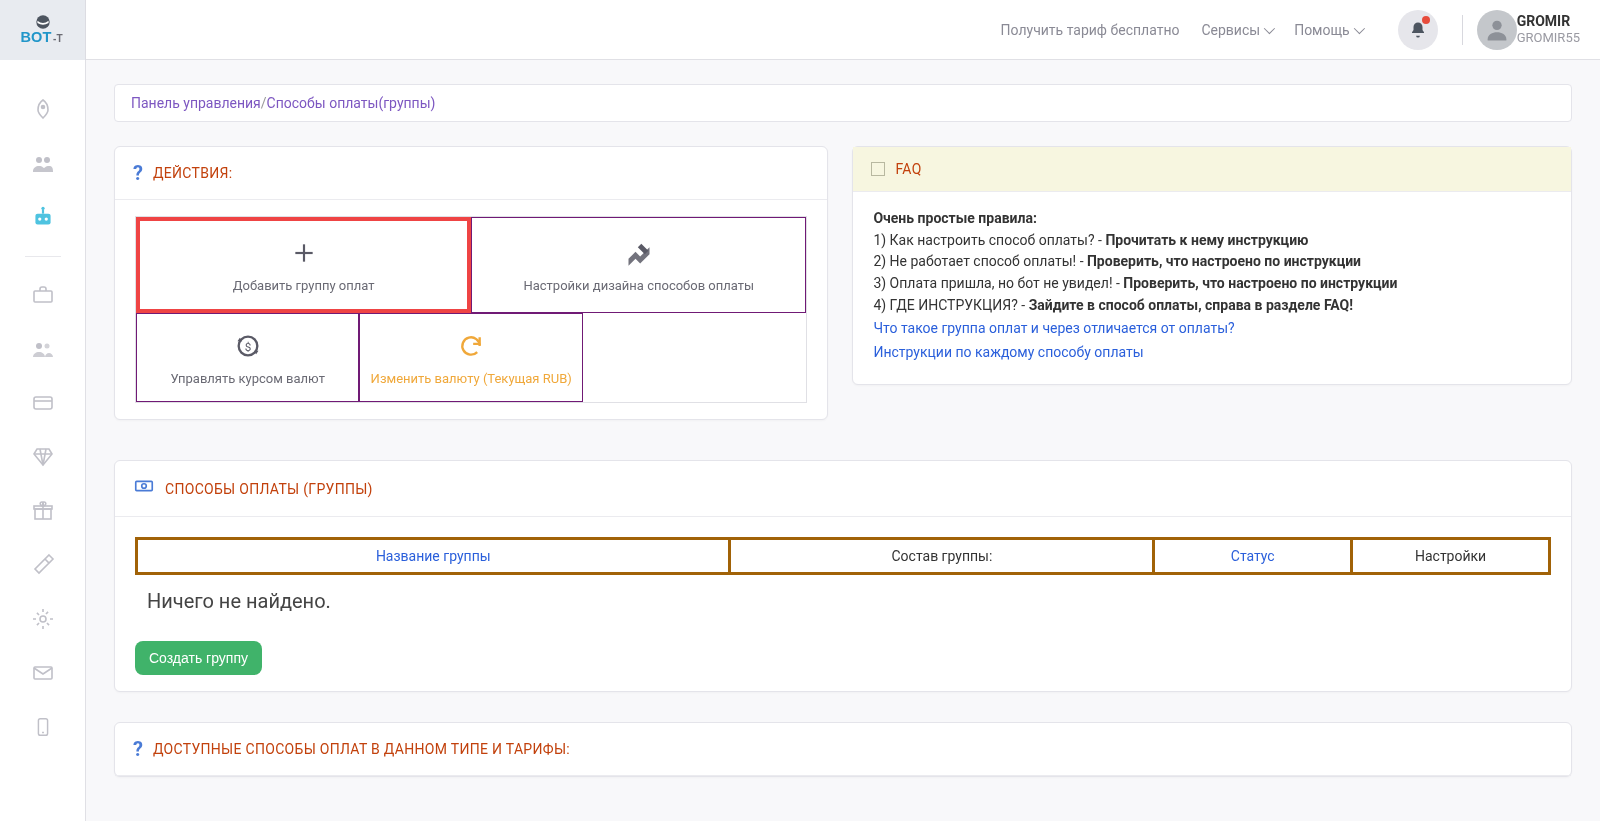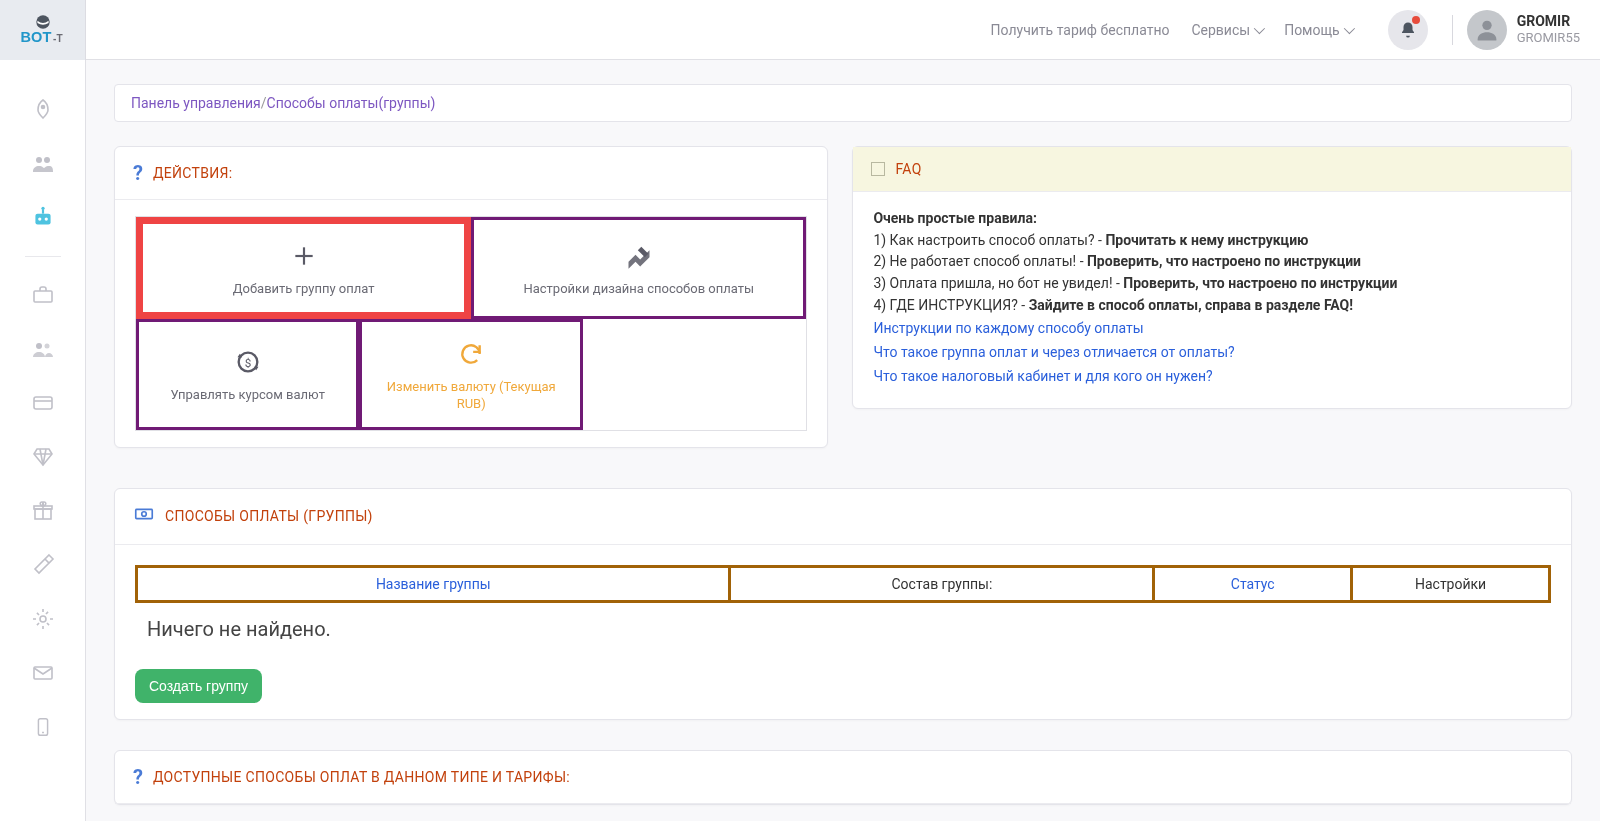--- a/index.html
+++ b/index.html
@@ -8,21 +8,21 @@
 
 .header { height: 60px; background: #fff; border-bottom: 1px solid #e0e0e5; display: flex; align-items: center; padding: 0 20px 0 0; position: relative; z-index: 10; }
 .header-logo { width: 86px; height: 60px; display: flex; align-items: center; justify-content: center; background: #e8ebf0; border-right: 1px solid #dcdce2; }
 .header-logo svg { width: 56px; }
 .header-spacer { flex: 1; }
 .header-link { color: #8a8a95; font-size: 14px; margin-right: 22px; cursor: pointer; display: flex; align-items: center; gap: 4px; }
 .header-link.free-tariff { color: #8a8a95; }
 .header-bell { width: 40px; height: 40px; border-radius: 50%; background: #e6e6eb; display: flex; align-items: center; justify-content: center; position: relative; margin: 0 14px; cursor: pointer; }
 .header-bell-dot { position: absolute; top: 6px; right: 8px; width: 8px; height: 8px; background: #e74c3c; border-radius: 50%; }
 .header-divider { width: 1px; height: 30px; background: #d8d8de; margin: 0 14px 0 10px; }
-.header-user { display: flex; align-items: center; gap: 10px; cursor: pointer; }
+.header-user { display: flex; align-items: center; gap: 0; cursor: pointer; }
 .header-avatar { width: 40px; height: 40px; border-radius: 50%; background: #c4c7cb; display: flex; align-items: center; justify-content: center; }
 .header-user-names { display: flex; flex-direction: column; line-height: 1.2; }
 .header-user-name { font-weight: 700; color: #333; font-size: 14px; }
 .header-user-sub { color: #9a9aa2; font-size: 13px; }
 
 
 .sidebar { position: fixed; left: 0; top: 60px; bottom: 0; width: 86px; background: #fff; border-right: 1px solid #e0e0e5; display: flex; flex-direction: column; align-items: center; padding-top: 30px; gap: 14px; }
 .sidebar-item { width: 40px; height: 40px; display: flex; align-items: center; justify-content: center; cursor: pointer; color: #c0c0c8; }
 .sidebar-item.active { color: #4ec3e0; }
 .sidebar-divider { width: 36px; height: 1px; background: #e8e8ec; margin: 4px 0; }
@@ -43,24 +43,24 @@
 
 
 .card { background: #fff; border: 1px solid #e4e4ea; border-radius: 6px; box-shadow: 0 1px 2px rgba(0,0,0,0.03); }
 .card-header { padding: 14px 18px; border-bottom: 1px solid #ebebef; display: flex; align-items: center; gap: 10px; }
 .card-header-icon { color: #4a7bd6; font-size: 20px; font-weight: 700; }
 .card-header-title { font-weight: 400; color: #c2410c; font-size: 14px; letter-spacing: 0.3px; }
 .card-body { padding: 16px 20px; }
 
 
 .action-grid { display: grid; grid-template-columns: repeat(6, 1fr); border: 1px solid #e0e0e5; }
-.action-tile { border: 3px solid #701a75; display: flex; flex-direction: column; align-items: center; justify-content: center; padding: 18px 10px 14px; cursor: pointer; text-align: center; color: #5a5a66; background: #fff; min-height: 78px; gap: 10px; }
+.action-tile { border: 1px solid #701a75; display: flex; flex-direction: column; align-items: center; justify-content: center; padding: 18px 10px 14px; cursor: pointer; text-align: center; color: #5a5a66; background: #fff; min-height: 78px; gap: 10px; }
 .action-tile .tile-icon { height: 28px; display: flex; align-items: center; justify-content: center; }
 .action-tile .tile-label { font-size: 13px; color: #6a6a74; line-height: 1.35; }
-.action-tile.highlighted { border: 7px solid #ef4444; }
+.action-tile.highlighted { border: 4px solid #ef4444; }
 .action-tile.span3 { grid-column: span 3; }
 .action-tile.span2 { grid-column: span 2; }
 .action-tile.orange .tile-icon, .action-tile.orange .tile-label { color: #f0a83a; }
 .tile-badge { position: absolute; top: 6px; right: 10px; width: 6px; height: 6px; border-radius: 50%; background: #e74c3c; }
 .action-tile { position: relative; }
 
 
 .faq-card .card-header { background: #f7f6e0; }
 .faq-card .card-header-icon { width: 14px; height: 14px; border: 1.5px solid #b8b8a0; display: inline-block; }
 .faq-body { padding: 16px 20px 20px; font-size: 14px; color: #333; line-height: 1.55; }
@@ -270,23 +270,22 @@
         <div class="card-header">
           <span class="card-header-icon"></span>
           <span class="card-header-title">FAQ</span>
         </div>
         <div class="faq-body">
           <strong>Очень простые правила:</strong><br>
           <span>1) Как настроить способ оплаты? - </span><strong>Прочитать к нему инструкцию</strong><br>
           <span>2) Не работает способ оплаты! - </span><strong>Проверить, что настроено по инструкции</strong><br>
           <span>3) Оплата пришла, но бот не увидел! - </span><strong>Проверить, что настроено по инструкции</strong><br>
           <span>4) ГДЕ ИНСТРУКЦИЯ? - </span><strong>Зайдите в способ оплаты, справа в разделе FAQ!</strong>
+          <a class="faq-link">Что такое группа оплат и через отличается от оплаты?</a>
           <a class="faq-link">Инструкции по каждому способу оплаты</a>
-          <a class="faq-link">Что такое группа оплат и через отличается от оплаты?</a>
-          <a class="faq-link">Что такое налоговый кабинет и для кого он нужен?</a>
         </div>
       </div>
     </div>
   </div>
 
   <div class="card pay-card">
     <div class="card-header">
       <span class="card-header-icon">
         <svg width="22" height="22" viewBox="0 0 24 24" fill="none" stroke="#4a7bd6" stroke-width="1.8">
             <rect x="3" y="7" width="18" height="10" rx="1"></rect>

